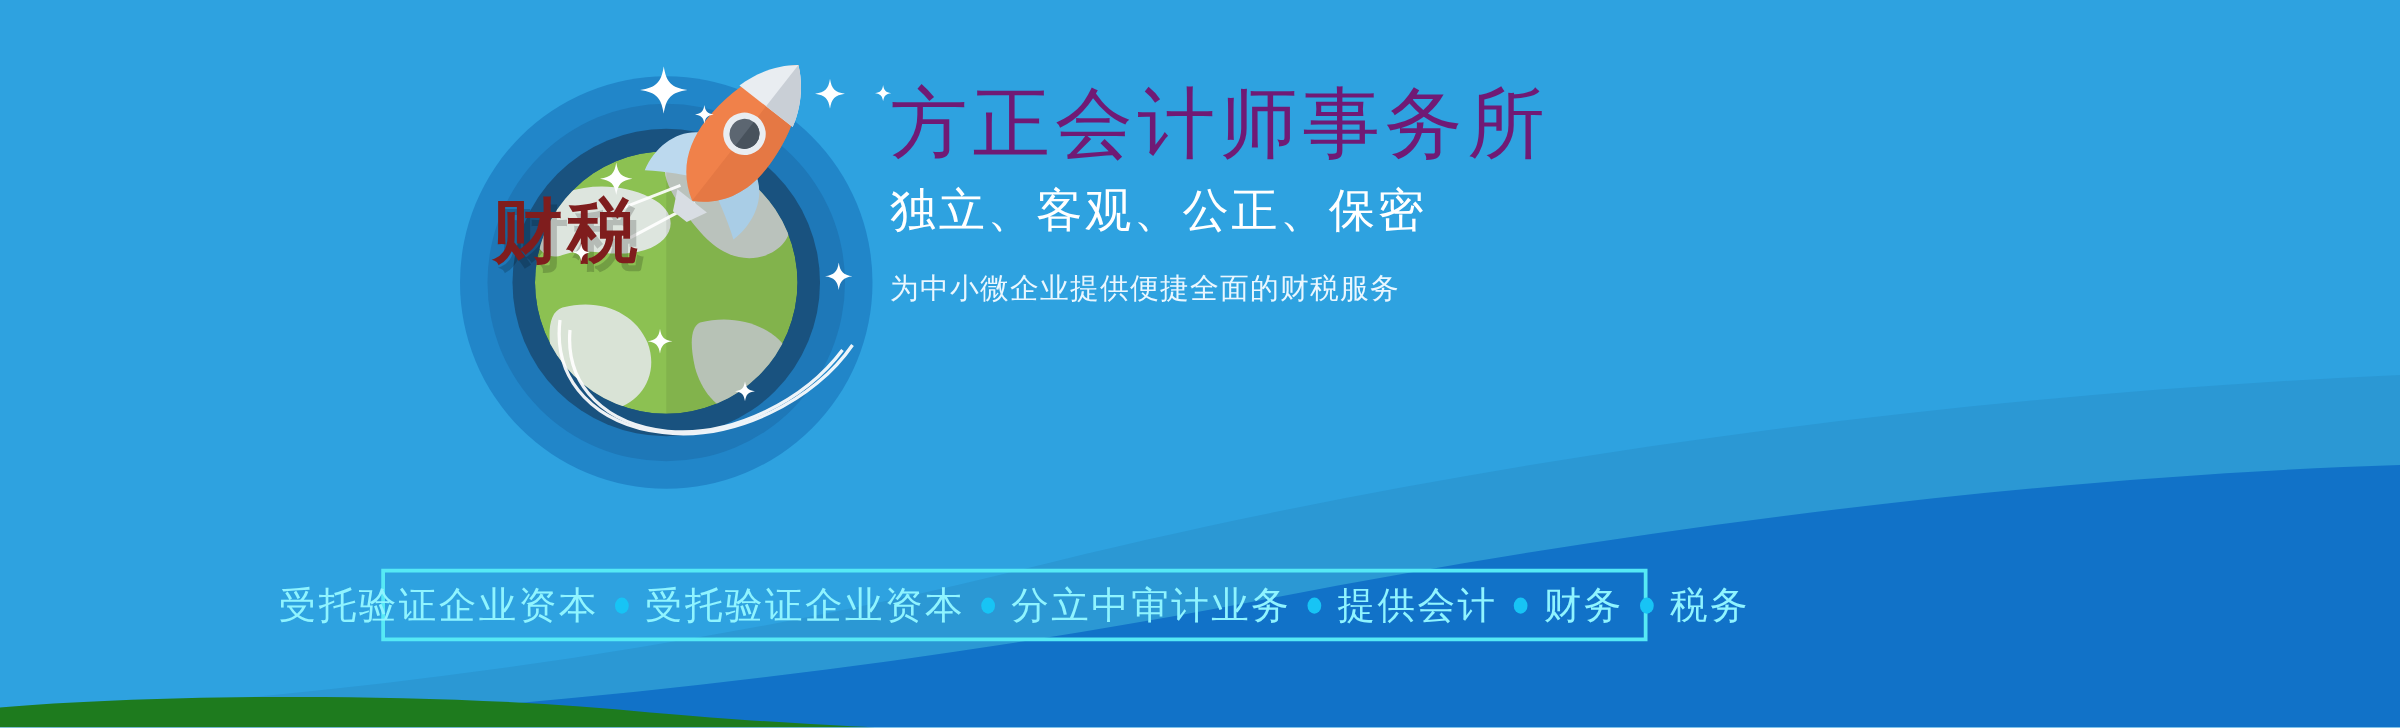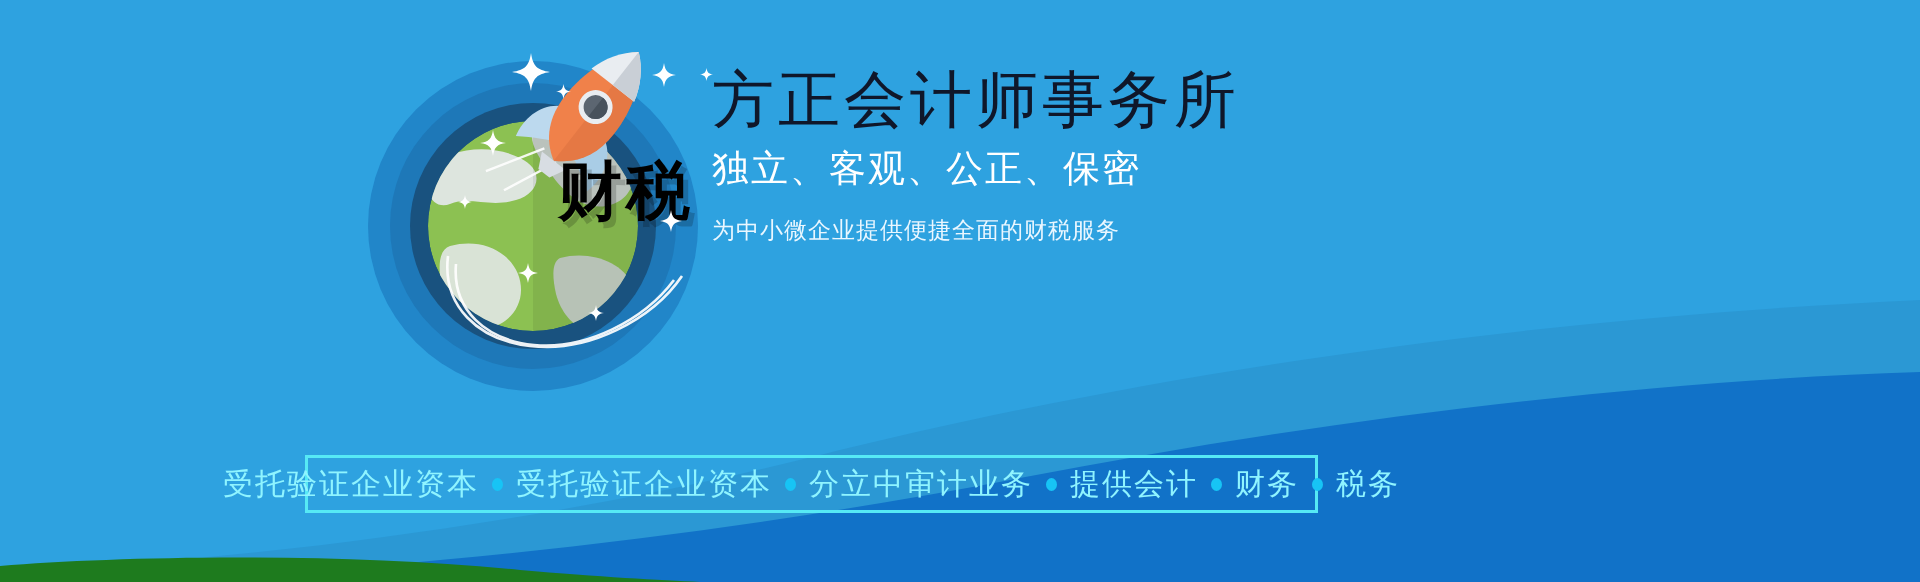--- a/index.html
+++ b/index.html
@@ -44,21 +44,21 @@
   }
 
   
   .copy {
     position: absolute;
     left: 712px;
     top: 62px;
     width: 860px;
   }
   .headline-1, .headline-2 {
-    color: #0f172a;
+    color: #701a75;
     font-size: 62px;
     line-height: 76px;
     letter-spacing: 4px;
     font-weight: 400;
     white-space: nowrap;
   }
   .headline-2 {
     font-weight: 700;
     letter-spacing: 3px;
   }
@@ -183,22 +183,22 @@
 
           <circle cx="37" cy="74" r="17" fill="#e9edf1"></circle>
           <circle cx="37" cy="74" r="12" fill="#5c6671"></circle>
           <path d="M37,62 a12,12 0 0 1 0,24 Z" fill="#48525c"></path>
 
           <path d="M22,142 L52,142 L44,158 L30,158 Z" fill="#d8dde3"></path>
         </g>
       </g>
     </svg>
 
-    <div style="position:absolute;left:64px;top:130px;width:300px;text-align:right;
-                font-size:64px;font-weight:700;color:#000000;letter-spacing:4px;
+    <div style="position:absolute;left:64px;top:130px;width:300px;text-align:left;
+                font-size:56px;font-weight:700;color:#7f1d1d;letter-spacing:4px;
                 text-shadow:5px 6px 0 rgba(0,0,0,0.18);
                 font-family:'Liberation Sans','DejaVu Sans',sans-serif;">财税</div>
   </div>
 
   <svg class="sparkle" style="left:512px;top:53px;" width="38" height="38" viewBox="0 0 38 38">
     <path d="M19,0 C21,13 25,17 38,19 C25,21 21,25 19,38 C17,25 13,21 0,19 C13,17 17,13 19,0 Z" fill="#ffffff"></path>
   </svg>
   <svg class="sparkle" style="left:480px;top:130px;" width="26" height="26" viewBox="0 0 38 38">
     <path d="M19,0 C21,13 25,17 38,19 C25,21 21,25 19,38 C17,25 13,21 0,19 C13,17 17,13 19,0 Z" fill="#ffffff"></path>
   </svg>

